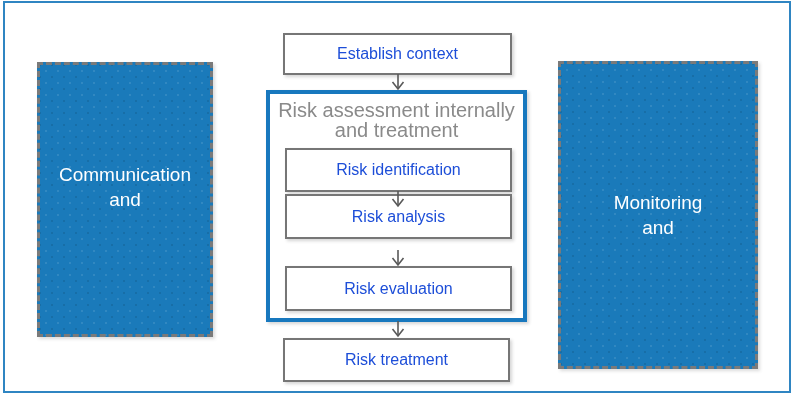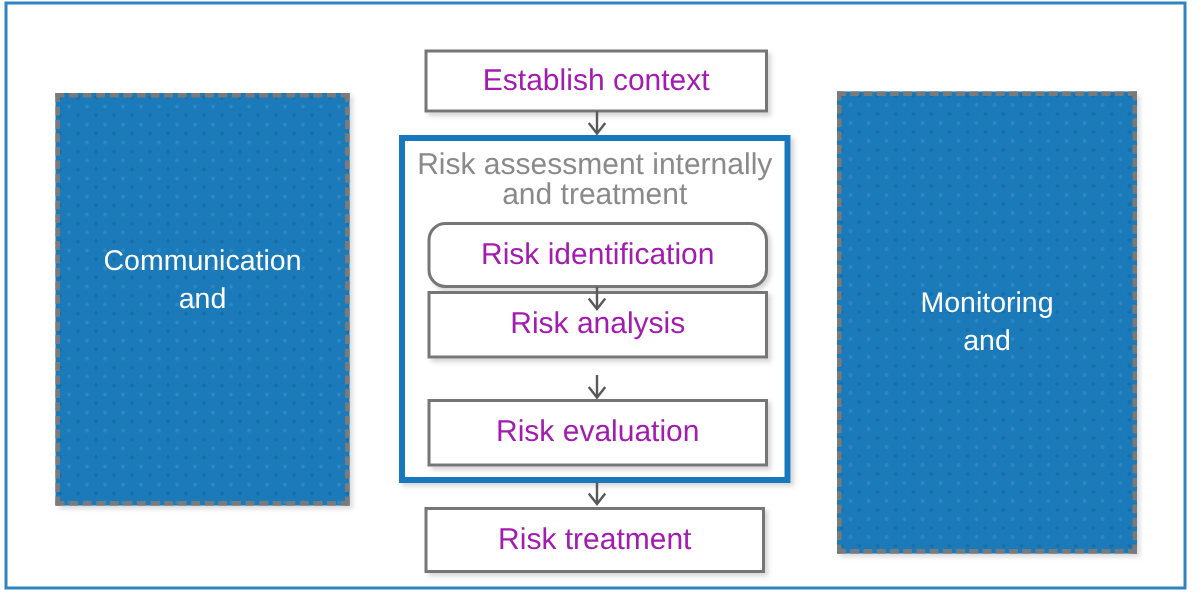--- a/index.html
+++ b/index.html
@@ -28,42 +28,42 @@
     background-image:
       radial-gradient(rgba(255,255,255,0.10) 1px, transparent 1.4px),
       radial-gradient(rgba(0,0,0,0.10) 1px, transparent 1.4px);
     background-size: 12px 12px, 12px 12px;
     background-position: 0 0, 6px 6px;
     border: 3px dashed #7a7a7a;
     box-sizing: border-box;
     display: flex; align-items: center; justify-content: center;
     box-shadow: 2px 2px 3px rgba(120,120,120,0.25);
   }
-  .panel-left  { left: 37px;  top: 62px; width: 196px; height: 275px; }
+  .panel-left  { left: 37px;  top: 62px; width: 176px; height: 275px; }
   .panel-right { left: 558px; top: 61px; width: 200px; height: 308px; }
   .blue-panel .txt {
     color: #ffffff;
     font-size: 19px;
     text-align: center;
   }
   .blue-panel .txt-line { line-height: 25px; min-height: 25px; }
 
   
   .proc-box {
     position: absolute;
     background: #ffffff;
     border: 2px solid #767676;
     box-sizing: border-box;
     display: flex; align-items: center; justify-content: center;
-    font-size: 20px;
-    color: #a21caf;
+    font-size: 16px;
+    color: #1d4ed8;
     box-shadow: 2px 2px 3px rgba(120,120,120,0.3);
   }
   .box-establish  { left: 283px; top: 33px;  width: 229px; height: 42px; }
-  .box-identify   { left: 285px; top: 148px; width: 227px; height: 44px; border-radius: 12px; }
+  .box-identify   { left: 285px; top: 148px; width: 227px; height: 44px; }
   .box-analysis   { left: 285px; top: 194px; width: 227px; height: 45px; }
   .box-evaluation { left: 285px; top: 266px; width: 227px; height: 45px; }
   .box-treatment  { left: 283px; top: 338px; width: 227px; height: 44px; }
 
   
   .assessment-container {
     position: absolute;
     left: 266px; top: 90px;
     width: 261px; height: 232px;
     border: 4px solid #1878be;

